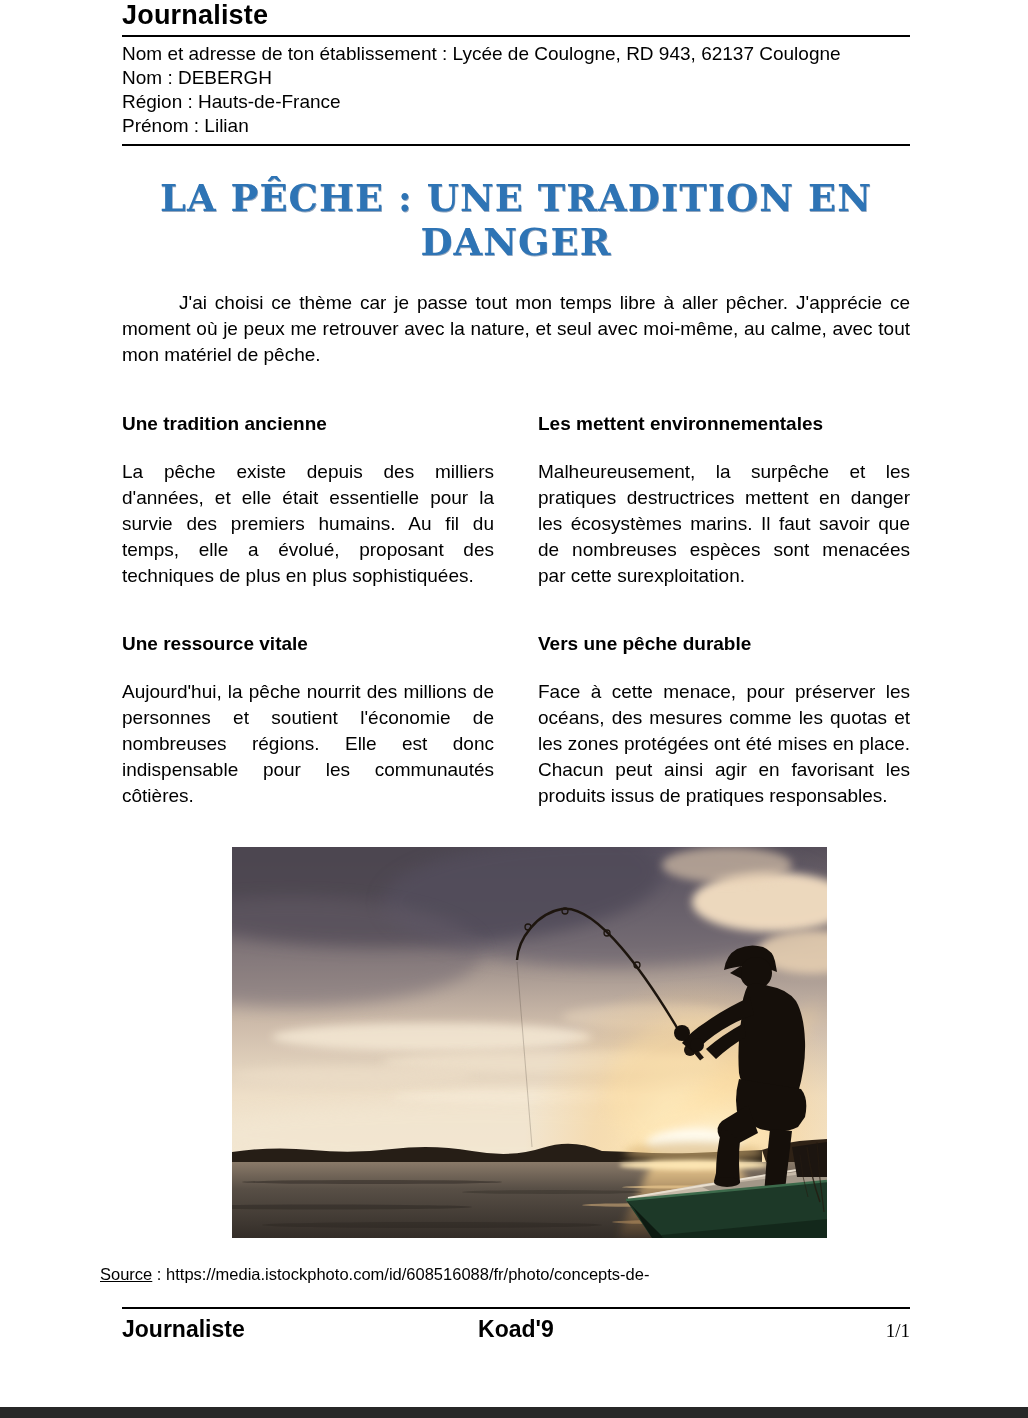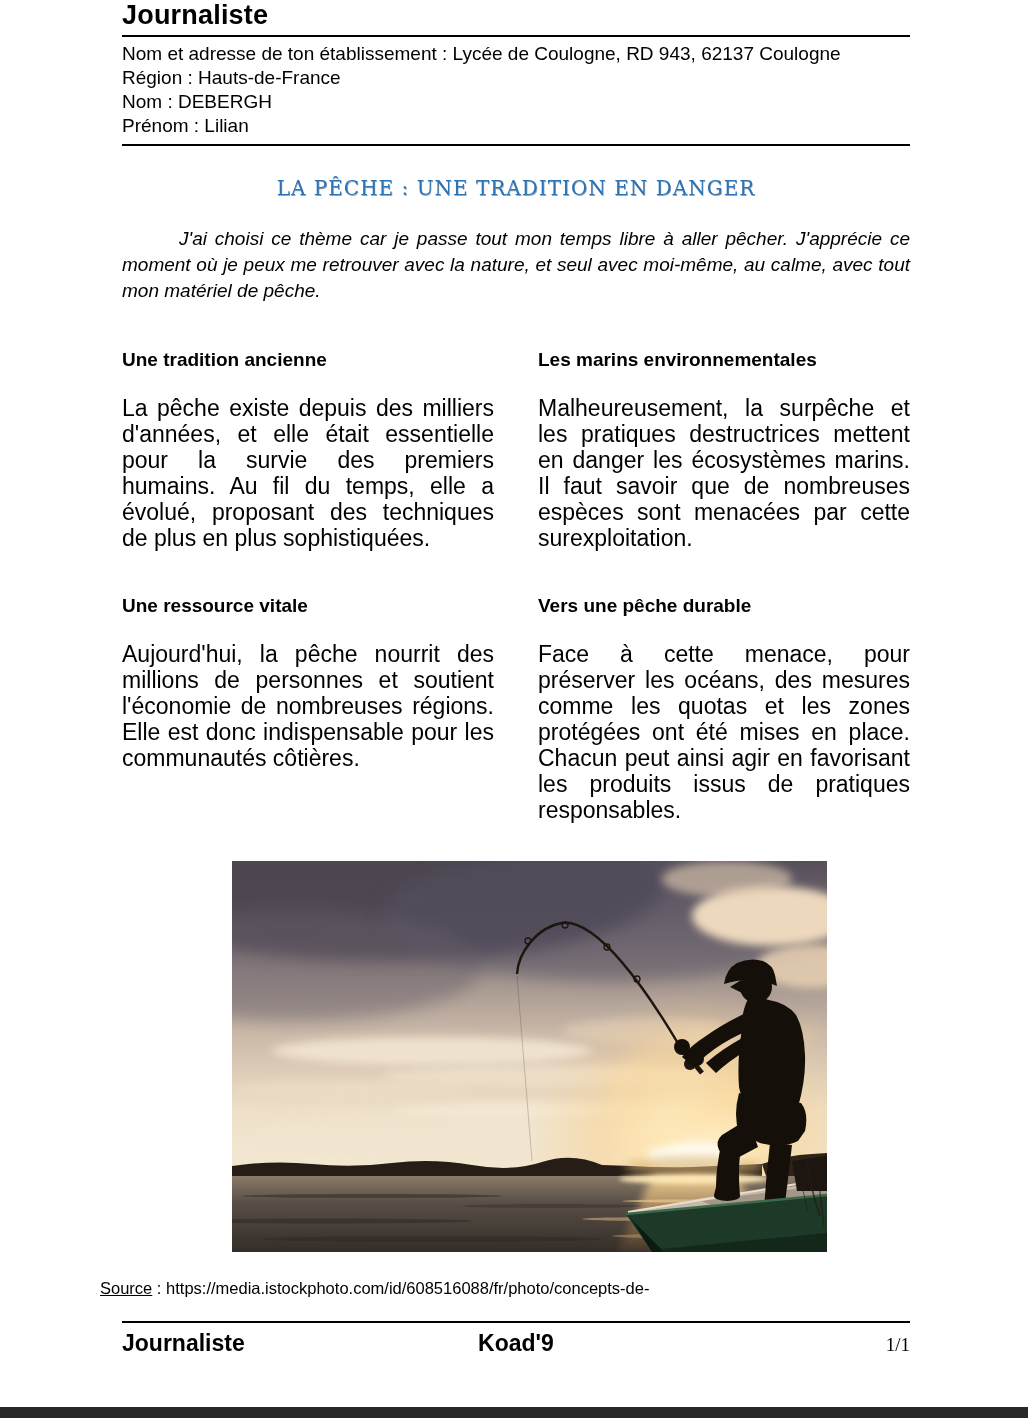--- a/index.html
+++ b/index.html
@@ -21,47 +21,46 @@
   .header-info { font-size:19px; line-height:24px; padding:5px 0 6px 0; }
   .header-info .line { white-space:normal; }
   .line-address { max-width:720px; }
   .line sup { font-size:12px; line-height:0; }
 
   
   .article-title {
     margin:30px 0 0 0;
     text-align:center;
     font-family:"DejaVu Serif", serif;
-    font-weight:normal;
-    font-size:20px;
+    font-weight:bold;
+    font-size:37px;
     letter-spacing:1px;
     text-shadow:0.6px 0.6px 0 rgba(20,60,110,0.45);
   }
 
   
   .intro {
     margin:26px 0 0 0;
-    font-style:italic;
     font-size:19px;
     line-height:26px;
     text-align:justify;
     text-indent:57px;
   }
 
   
   .cols {
     margin-top:45px;
     display:grid;
     grid-template-columns:1fr 1fr;
     column-gap:62px;
     row-gap:14px;
     gap:44px;
   }
   .section h3 { font-size:19px; font-weight:bold; margin:0 0 24px 0; }
-  .section p  { font-size:23px; line-height:26px; text-align:justify; margin:0; }
+  .section p  { font-size:19px; line-height:26px; text-align:justify; margin:0; }
 
   
   .photo { margin:38px 0 0 110px; width:595px; height:391px; padding:0; }
   .photo svg { display:block; }
 
   
   .source {
     margin:26px 0 0 -22px;
     font-size:16.5px;
     line-height:21px;
@@ -84,37 +83,37 @@
 </head>
 <body>
 
 <div class="content">
 
   <h1 class="doc-title">Journaliste</h1>
   <div class="rule"></div>
 
   <div class="header-info">
     <div class="line line-address">Nom et adresse de ton établissement : Lycée de Coulogne, RD 943, 62137 Coulogne</div>
+    <div class="line">Nom : DEBERGH</div>
     <div class="line">Région : Hauts-de-France</div>
-    <div class="line">Nom : DEBERGH</div>
     <div class="line">Prénom : Lilian</div>
   </div>
   <div class="rule"></div>
 
   <h2 class="article-title" style="color: rgb(46, 116, 181);">LA PÊCHE : UNE TRADITION EN DANGER</h2>
 
   <p class="intro">J'ai choisi ce thème car je passe tout mon temps libre à aller pêcher. J'apprécie ce moment où je peux me retrouver avec la nature, et seul avec moi-même, au calme, avec tout mon matériel de pêche.</p>
 
   <div class="cols">
     <section class="section">
       <h3>Une tradition ancienne</h3>
       <p>La pêche existe depuis des milliers d'années, et elle était essentielle pour la survie des premiers humains. Au fil du temps, elle a évolué, proposant des techniques de plus en plus sophistiquées.</p>
     </section>
     <section class="section">
-      <h3>Les marins environnementales</h3>
+      <h3>Les mettent environnementales</h3>
       <p>Malheureusement, la surpêche et les pratiques destructrices mettent en danger les écosystèmes marins. Il faut savoir que de nombreuses espèces sont menacées par cette surexploitation.</p>
     </section>
     <section class="section">
       <h3>Une ressource vitale</h3>
       <p>Aujourd'hui, la pêche nourrit des millions de personnes et soutient l'économie de nombreuses régions. Elle est donc indispensable pour les communautés côtières.</p>
     </section>
     <section class="section">
       <h3>Vers une pêche durable</h3>
       <p>Face à cette menace, pour préserver les océans, des mesures comme les quotas et les zones protégées ont été mises en place. Chacun peut ainsi agir en favorisant les produits issus de pratiques responsables.</p>
     </section>

